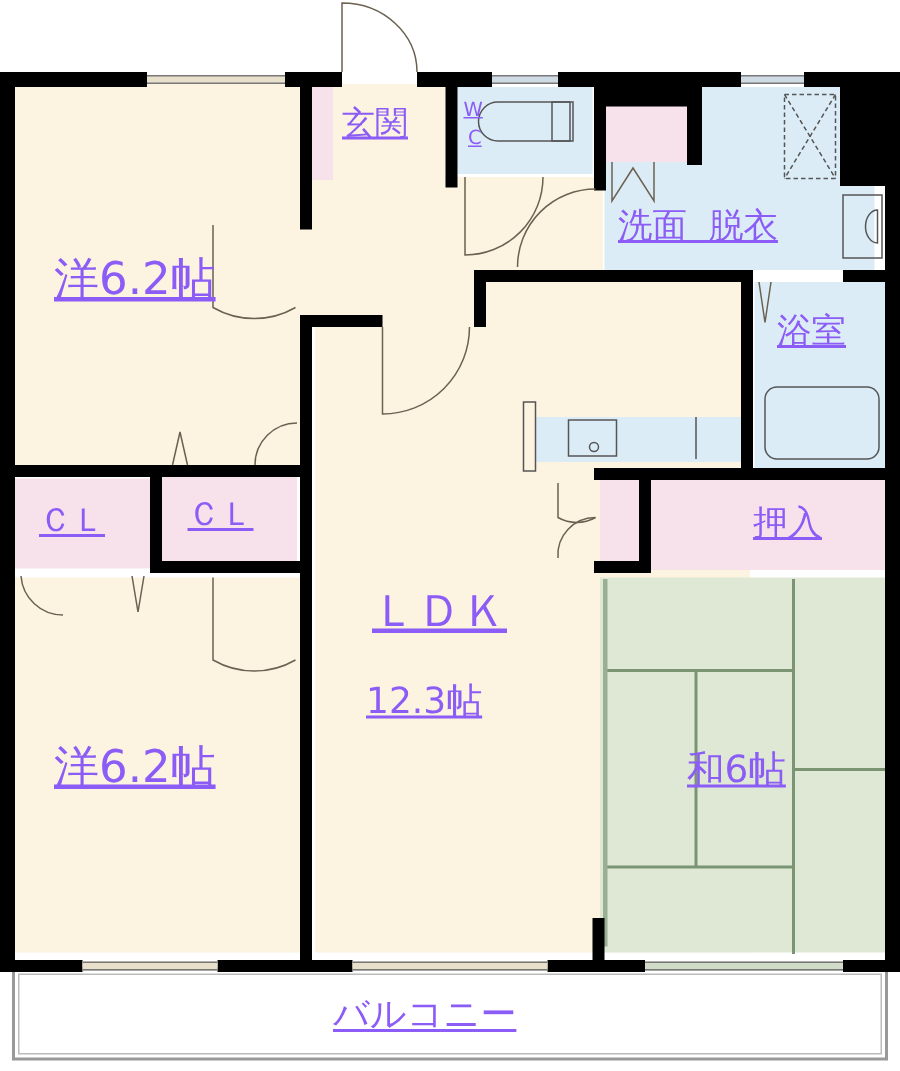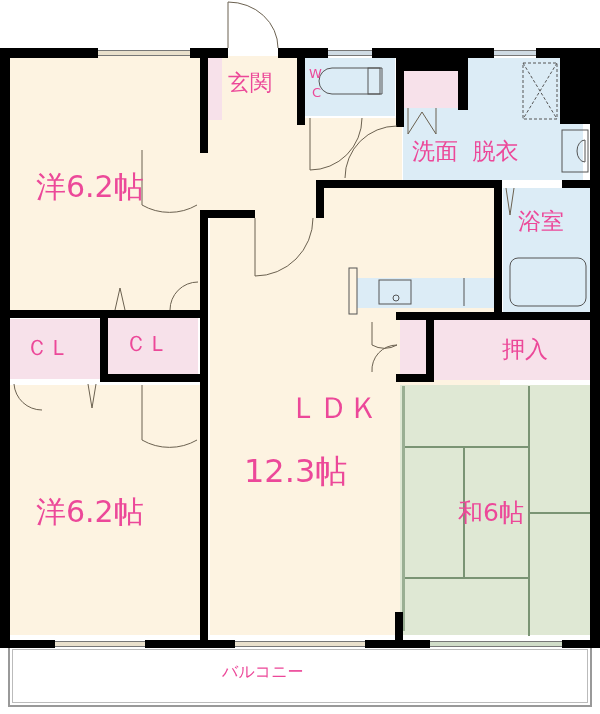--- a/index.html
+++ b/index.html
@@ -4,21 +4,21 @@
 <style>
   html, body { margin:0; padding:0; background:#ffffff; }
   body { width:600px; height:714px; position:relative; overflow:hidden;
          font-family:"DejaVu Sans", sans-serif; }
   .abs { position:absolute; box-sizing:border-box; }
   .room-west { background:#fdf3e1; }
   .room-wet  { background:#dcecf6; }
   .room-cl   { background:#f7e1ea; }
   .room-wa   { background:#dfe8d4; }
   .wall { background:#000; }
-  .label { position:absolute; color:#ec4899; white-space:nowrap; line-height:1; }
+  .label { position:absolute; color:#8b5cf6; white-space:nowrap; line-height:1;text-decoration:underline; }
   .window { position:absolute; background:#e9e0cc; border-top:1px solid #777; border-bottom:1px solid #777; box-sizing:border-box; }
   .tline { position:absolute; background:#7a9474; }
   svg { position:absolute; left:0; top:0; }
 </style>
 </head>
 <body>
 
 <div class="abs room-west" style="left:10px;top:56px;width:192px;height:255px;"></div>
 <div class="abs room-west" style="left:202px;top:118px;width:200px;height:95px;"></div>
 <div class="abs room-west" style="left:222px;top:56px;width:75px;height:62px;"></div>
@@ -120,18 +120,18 @@
 </svg>
 
 <div class="label" style="left:36px;top:172px;font-size:30px;">洋6.2帖</div>
 <div class="label" style="left:228px;top:72px;font-size:22px;">玄関</div>
 <div class="label" style="left:309px;top:67px;font-size:13px;">W</div>
 <div class="label" style="left:312px;top:86px;font-size:13px;">C</div>
 <div class="label" style="left:412px;top:140px;font-size:23px;white-space:pre;">洗面  脱衣</div>
 <div class="label" style="left:518px;top:210px;font-size:23px;">浴室</div>
 <div class="label" style="left:26px;top:337px;font-size:22px;">ＣＬ</div>
 <div class="label" style="left:125px;top:333px;font-size:22px;">ＣＬ</div>
-<div class="label" style="left:248px;top:393px;font-size:30px;margin-left:41px;">ＬＤＫ</div>
-<div class="label" style="left:244px;top:455px;font-size:32px;">12.3帖</div>
+<div class="label" style="left:248px;top:393px;font-size:30px;">ＬＤＫ</div>
+<div class="label" style="left:244px;top:455px;font-size:24px;">12.3帖</div>
 <div class="label" style="left:481px;top:338px;font-size:23px;margin-left:21px;">押入</div>
 <div class="label" style="left:458px;top:500px;font-size:25px;">和6帖</div>
 <div class="label" style="left:36px;top:497px;font-size:30px;">洋6.2帖</div>
-<div class="label" style="left:222px;top:664px;font-size:16px;">バルコニー</div>
+<div class="label" style="left:222px;top:664px;font-size:24px;">バルコニー</div>
 
 </body></html>

